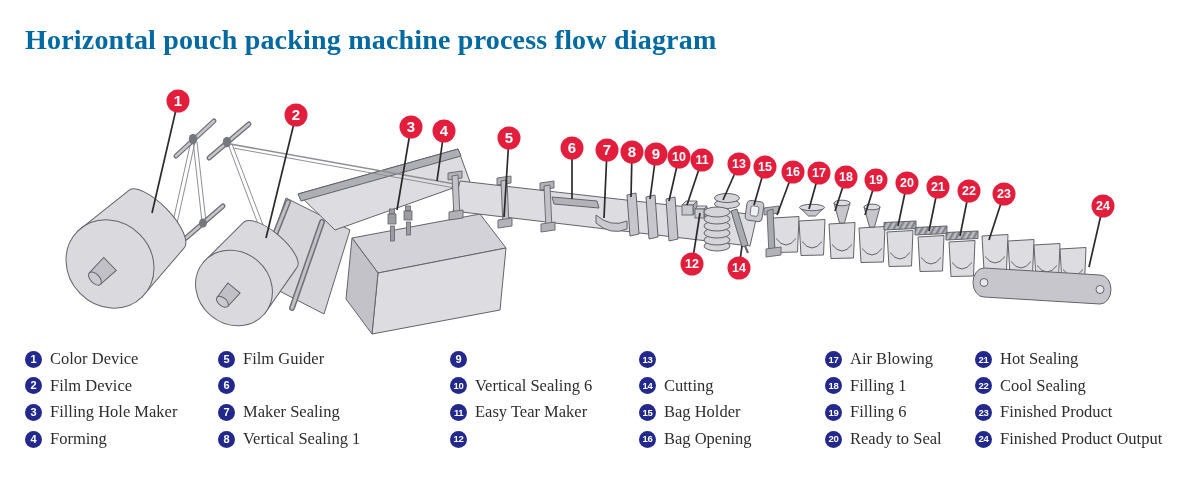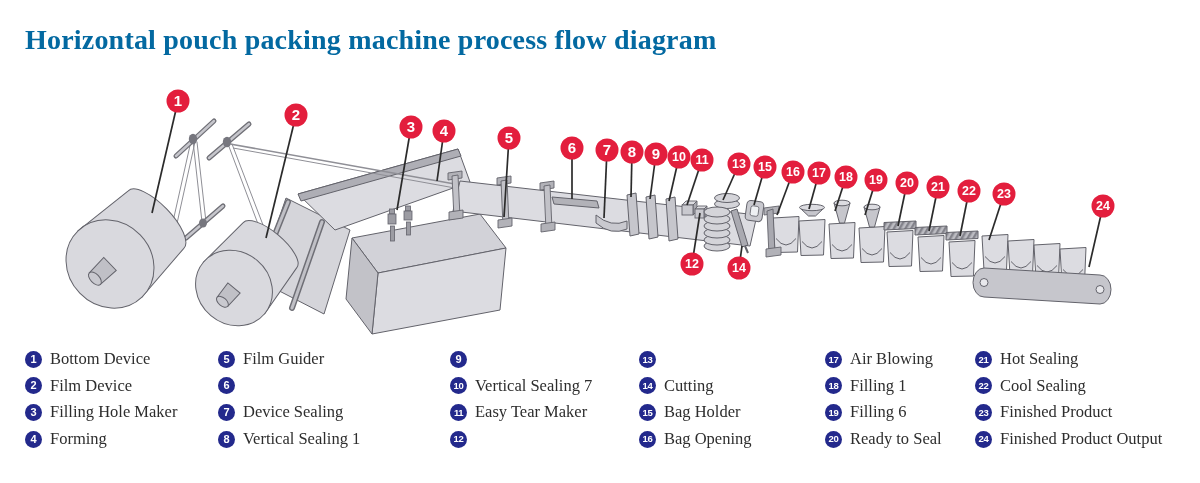--- a/index.html
+++ b/index.html
@@ -347,21 +347,21 @@
           <circle cx="1103" cy="206" r="11.5" fill="#e31e3d"></circle>
           <text x="1103" y="210.2" text-anchor="middle" fill="#ffffff" font-family="&quot;Liberation Sans&quot;,sans-serif" font-weight="bold" font-size="12.5">24</text>
         </g>
       </g>
   </svg>
 
   <div class="legend" id="legend">
       <div class="legend-col" style="left: 25px;">
         <div class="legend-item">
           <span class="badge" style="background: rgb(35, 41, 140);">1</span>
-          <span class="legend-label">Bottom Device</span>
+          <span class="legend-label">Color Device</span>
         </div>
         <div class="legend-item">
           <span class="badge" style="background: rgb(35, 41, 140);">2</span>
           <span class="legend-label">Film Device</span>
         </div>
         <div class="legend-item">
           <span class="badge" style="background: rgb(35, 41, 140);">3</span>
           <span class="legend-label">Filling Hole Maker</span>
         </div>
         <div class="legend-item">
@@ -372,34 +372,34 @@
       <div class="legend-col" style="left: 218px;">
         <div class="legend-item">
           <span class="badge" style="background: rgb(35, 41, 140);">5</span>
           <span class="legend-label">Film Guider</span>
         </div>
         <div class="legend-item">
           <span class="badge" style="background: rgb(35, 41, 140);">6</span>
         </div>
         <div class="legend-item">
           <span class="badge" style="background: rgb(35, 41, 140);">7</span>
-          <span class="legend-label">Device Sealing</span>
+          <span class="legend-label">Maker Sealing</span>
         </div>
         <div class="legend-item">
           <span class="badge" style="background: rgb(35, 41, 140);">8</span>
           <span class="legend-label">Vertical Sealing 1</span>
         </div>
       </div>
       <div class="legend-col" style="left: 450px;">
         <div class="legend-item">
           <span class="badge" style="background: rgb(35, 41, 140);">9</span>
         </div>
         <div class="legend-item">
           <span class="badge two" style="background: rgb(35, 41, 140);">10</span>
-          <span class="legend-label">Vertical Sealing 7</span>
+          <span class="legend-label">Vertical Sealing 6</span>
         </div>
         <div class="legend-item">
           <span class="badge two" style="background: rgb(35, 41, 140);">11</span>
           <span class="legend-label">Easy Tear Maker</span>
         </div>
         <div class="legend-item">
           <span class="badge two" style="background: rgb(35, 41, 140);">12</span>
         </div>
       </div>
       <div class="legend-col" style="left: 639px;">

